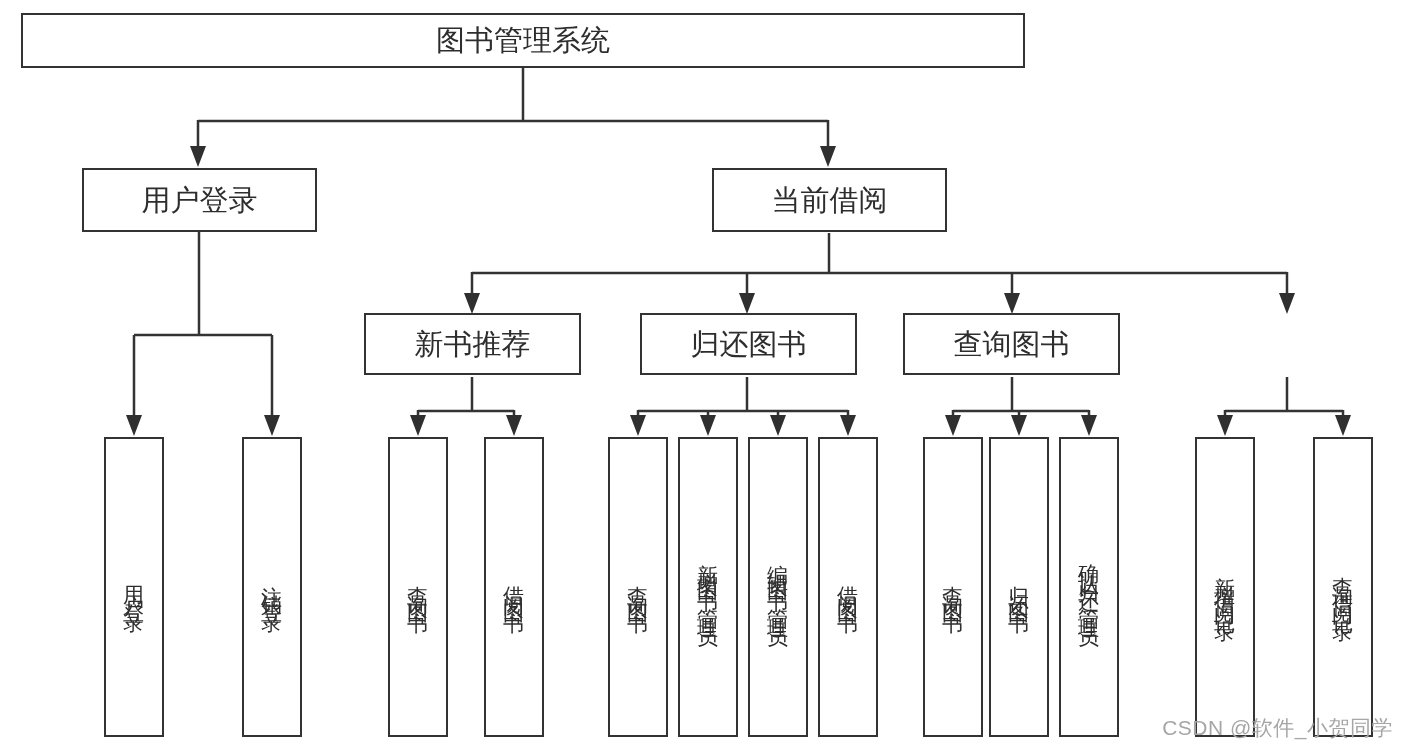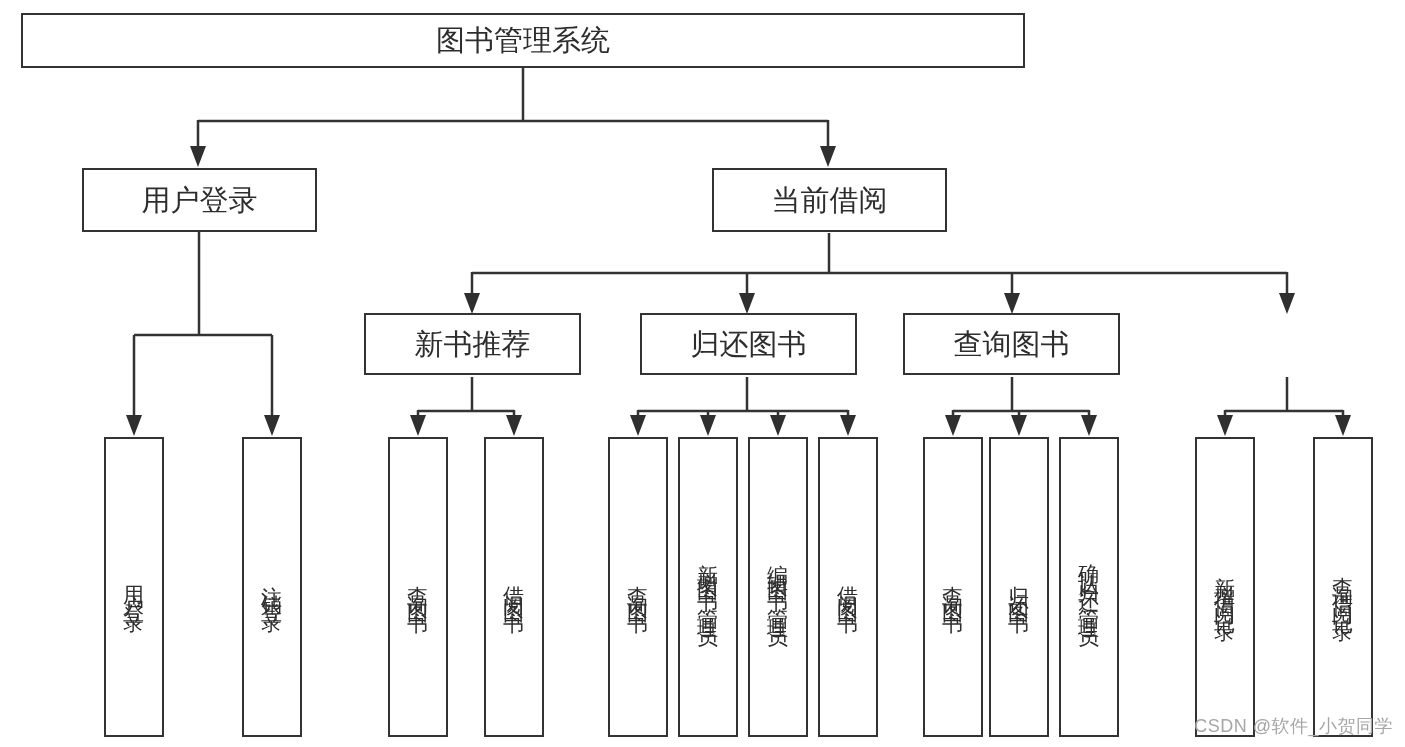--- a/index.html
+++ b/index.html
@@ -51,21 +51,21 @@
     letter-spacing: 9px;
     font-size: 21px;
     line-height: 1;
     white-space: normal;
   }
   .watermark {
     position: absolute;
     right: 12px;
     top: 714px;
     z-index: 3;
-    font-size: 18px;
+    font-size: 21px;
     color: #a6a6a8;
     letter-spacing: 0.5px;
   }
 </style>
 </head>
 <body>
 
 <div class="canvas">
 
   <svg class="connectors" width="1405" height="747" viewBox="0 0 1405 747">

